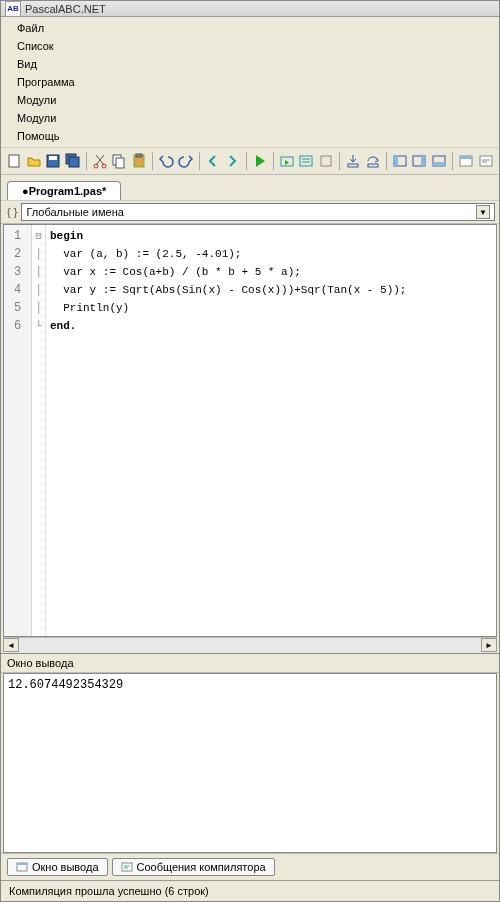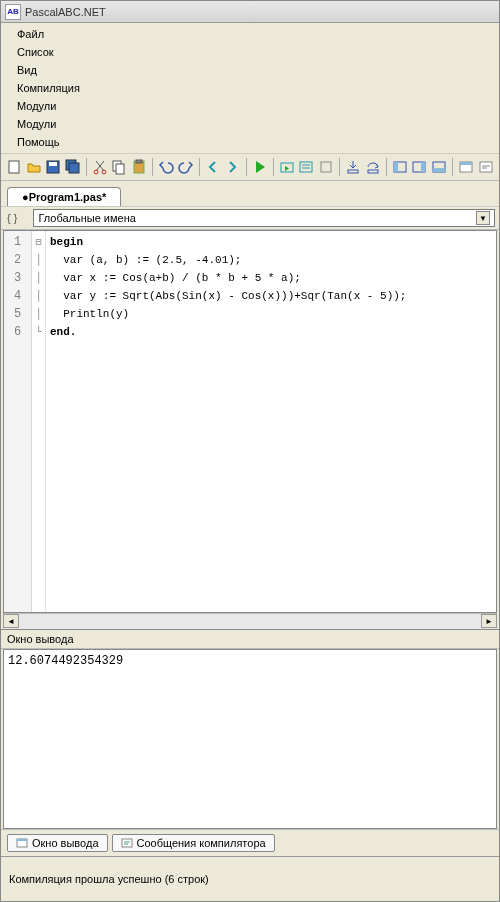--- a/index.html
+++ b/index.html
@@ -8,21 +8,21 @@
     font-size: 11px;
     background: #ece9d8;
     width: 500px;
     height: 902px;
     overflow: hidden;
     display: flex;
     flex-direction: column;
     border: 1px solid #888;
   }
   .titlebar {
-    height: 22px;
+    height: 16px;
     background: linear-gradient(to bottom, #e8e8e8, #d4d4d4);
     display: flex;
     align-items: center;
     padding: 0 4px;
     border-bottom: 1px solid #999;
     gap: 4px;
     color: #333;
     font-size: 11px;
   }
   .app-icon {
@@ -94,21 +94,20 @@
   .dropdown {
     flex: 1;
     background: #fff;
     border: 1px solid #7a7a7a;
     padding: 2px 4px;
     font-size: 11px;
     display: flex;
     justify-content: space-between;
     align-items: center;
     height: 18px;
-    margin-left: 12px;
   }
   .dd-arrow {
     width: 14px; height: 14px;
     background: #ece9d8;
     border: 1px solid #888;
     display: flex;
     align-items: center;
     justify-content: center;
     font-size: 8px;
   }
@@ -206,40 +205,40 @@
     gap: 4px;
     border-radius: 2px;
   }
   .btab .bicon {
     width: 12px; height: 12px;
     display: flex;
     align-items: center;
     justify-content: center;
   }
   .status-bar {
-    padding: 16px 8px;
+    padding: 4px 8px;
     background: #ece9d8;
     border-top: 1px solid #999;
     font-size: 11px;
   }
   svg { display: block; }
 </style>
 </head>
 <body>
 
 <div class="titlebar">
   <div class="app-icon">AB</div>
   <span>PascalABC.NET</span>
 </div>
 
 <div class="menubar">
   <div class="menu-item">Файл</div>
   <div class="menu-item">Список</div>
   <div class="menu-item">Вид</div>
-  <div class="menu-item">Компиляция</div>
+  <div class="menu-item">Программа</div>
   <div class="menu-item">Модули</div>
   <div class="menu-item">Модули</div>
   <div class="menu-item">Помощь</div>
 </div>
 
 <div class="toolbar">
   <div class="tbtn">
       <svg width="16" height="16">
         <rect x="3" y="2" width="10" height="12" fill="#fff" stroke="#555"></rect>
       </svg>

